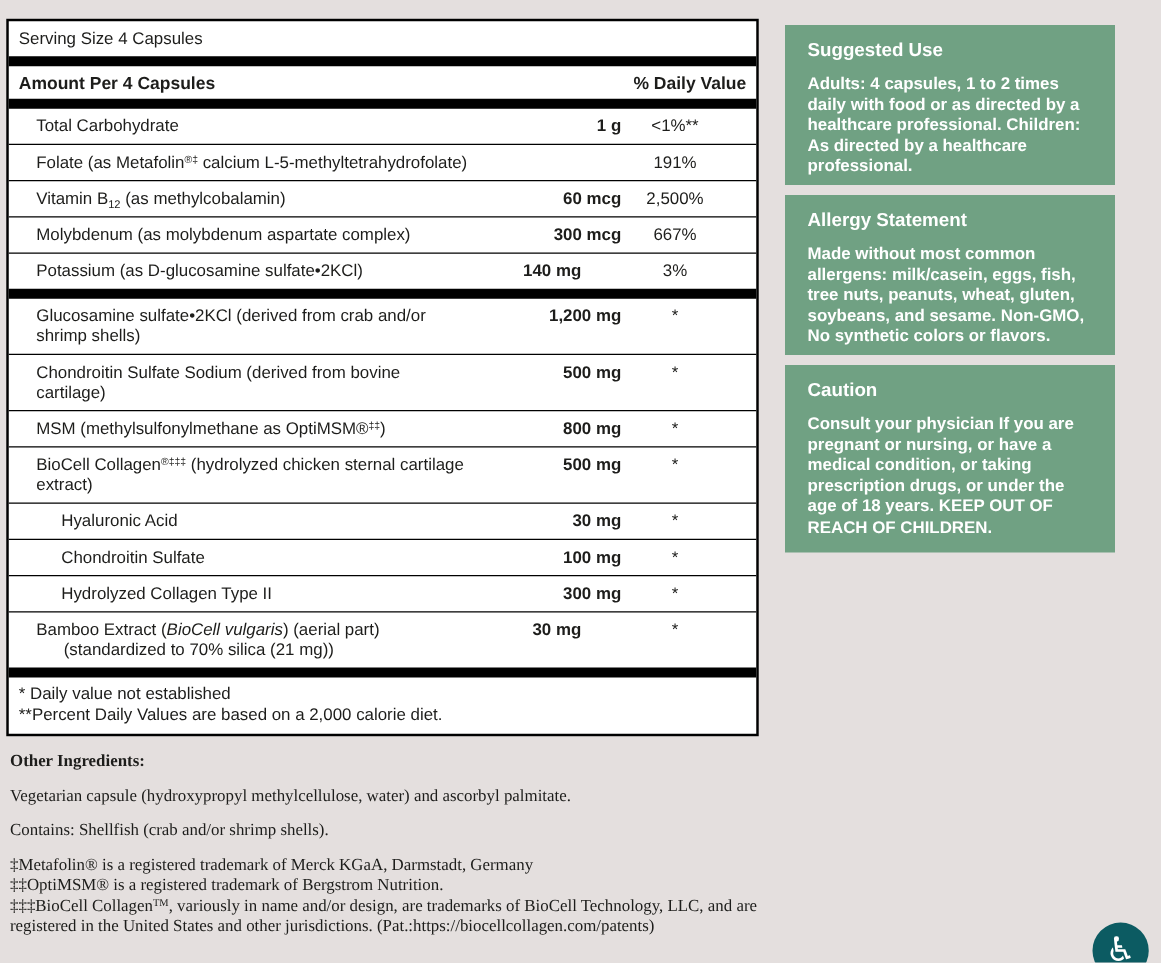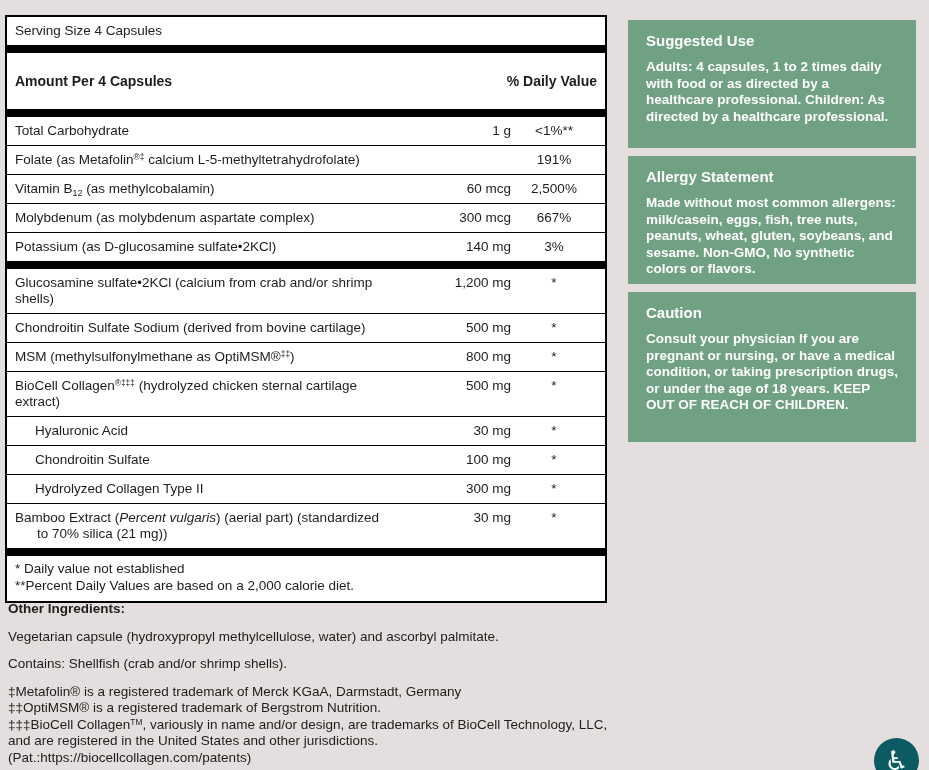--- a/index.html
+++ b/index.html
@@ -8,41 +8,41 @@
     background:#e4dfde;color:#1d1d1b;
     font-family:"Liberation Sans",sans-serif;
   }
   
   .facts{
     position:absolute;left:5px;top:15px;width:602px;box-sizing:border-box;
     background:#ffffff;border:2px solid #000;font-size:13.5px;line-height:16px;
   }
   .sf-serving{padding:6px 8px;}
   .bar{height:8px;background:#000;}
-  .sf-header{display:flex;justify-content:space-between;font-weight:bold;padding:20px 8px;font-size:14px;}
-  .sf-row{display:flex;align-items:flex-start;padding:6px 8px;border-bottom:1px solid #000;}
-  .sf-row.no-sep{border-bottom:none;}
+  .sf-header{display:flex;justify-content:space-between;font-weight:bold;padding:5px 8px;font-size:14px;}
+  .sf-row{display:flex;align-items:flex-start;padding:6px 22px;border-bottom:1px solid #000;}
+  .sf-row.no-sep{border-bottom:none;gap:32px;}
   .cell-name{flex:1;padding-right:6px;}
   .cell-name.indent{padding-left:20px;}
   .cell-name.hang{padding-left:22px;text-indent:-22px;}
   .cell-amt{width:112px;text-align:right;}
-  .amt-inner{display:inline-block;text-align:center;}
+  .amt-inner{display:inline-block;text-align:center;font-weight:bold;}
   .cell-dv{width:86px;text-align:center;}
   .sf-foot{padding:5px 8px 7px;}
   .sf-foot div{line-height:16.5px;}
   sup{font-size:.62em;position:relative;top:-.45em;vertical-align:baseline;line-height:0;}
   sub{font-size:.66em;position:relative;top:.3em;vertical-align:baseline;line-height:0;}
   i{font-style:italic;}
   
-  .bottom-info{position:absolute;left:8px;top:601px;width:600px;font-size:13.5px;line-height:16.5px;}
+  .bottom-info{position:absolute;left:8px;top:601px;width:600px;font-size:13.5px;line-height:16.5px;font-family:Liberation Serif, serif;}
   .bottom-info p{margin:0 0 11px;}
   .oi-label{font-weight:bold;}
   .trademarks div{margin:0;}
   
-  .right-col{position:absolute;left:628px;top:20px;width:288px;display:flex;flex-direction:column;gap:8px;}
+  .right-col{position:absolute;left:628px;top:20px;width:264px;display:flex;flex-direction:column;gap:8px;}
   .panel{background:#70a183;color:#fff;padding:12px 18px;box-sizing:border-box;}
   .panel.h128{height:128px;}
   .panel.h150{height:150px;}
   .panel-title{font-weight:bold;font-size:15px;margin-bottom:10px;}
   .panel-body{font-size:13.5px;line-height:16.5px;font-weight:bold;}
   
   .a11y-btn{
     position:absolute;left:874px;top:738px;width:45px;height:45px;border-radius:50%;
     background:#0c5b62;color:#fff;border:none;cursor:pointer;
     display:flex;align-items:center;justify-content:center;padding:0;
@@ -80,21 +80,21 @@
         <div class="cell-amt"><span class="amt-inner"><div>300 mcg</div></span></div>
         <div class="cell-dv">667%</div>
       </div>
       <div class="sf-row no-sep">
         <div class="cell-name">Potassium (as D-glucosamine sulfate•2KCl)</div>
         <div class="cell-amt"><span class="amt-inner"><div>140 mg</div></span></div>
         <div class="cell-dv">3%</div>
       </div>
       <div class="bar"></div>
       <div class="sf-row">
-        <div class="cell-name">Glucosamine sulfate•2KCl (calcium from crab and/or shrimp shells)</div>
+        <div class="cell-name">Glucosamine sulfate•2KCl (derived from crab and/or shrimp shells)</div>
         <div class="cell-amt"><span class="amt-inner"><div>1,200 mg</div></span></div>
         <div class="cell-dv">*</div>
       </div>
       <div class="sf-row">
         <div class="cell-name">Chondroitin Sulfate Sodium (derived from bovine cartilage)</div>
         <div class="cell-amt"><span class="amt-inner"><div>500 mg</div></span></div>
         <div class="cell-dv">*</div>
       </div>
       <div class="sf-row">
         <div class="cell-name">MSM (methylsulfonylmethane as OptiMSM®<sup>‡‡</sup>)</div>
@@ -115,21 +115,21 @@
         <div class="cell-name indent">Chondroitin Sulfate</div>
         <div class="cell-amt"><span class="amt-inner"><div>100 mg</div></span></div>
         <div class="cell-dv">*</div>
       </div>
       <div class="sf-row">
         <div class="cell-name indent">Hydrolyzed Collagen Type II</div>
         <div class="cell-amt"><span class="amt-inner"><div>300 mg</div></span></div>
         <div class="cell-dv">*</div>
       </div>
       <div class="sf-row no-sep">
-        <div class="cell-name hang">Bamboo Extract (<i>Percent vulgaris</i>) (aerial part) (standardized to 70% silica (21 mg))</div>
+        <div class="cell-name hang">Bamboo Extract (<i>BioCell vulgaris</i>) (aerial part) (standardized to 70% silica (21 mg))</div>
         <div class="cell-amt"><span class="amt-inner"><div>30 mg</div></span></div>
         <div class="cell-dv">*</div>
       </div>
       <div class="bar"></div>
     </div>
   <div class="sf-foot" id="sf-foot">
       <div>* Daily value not established</div>
       <div>**Percent Daily Values are based on a 2,000 calorie diet.</div>
     </div>
 </div>

